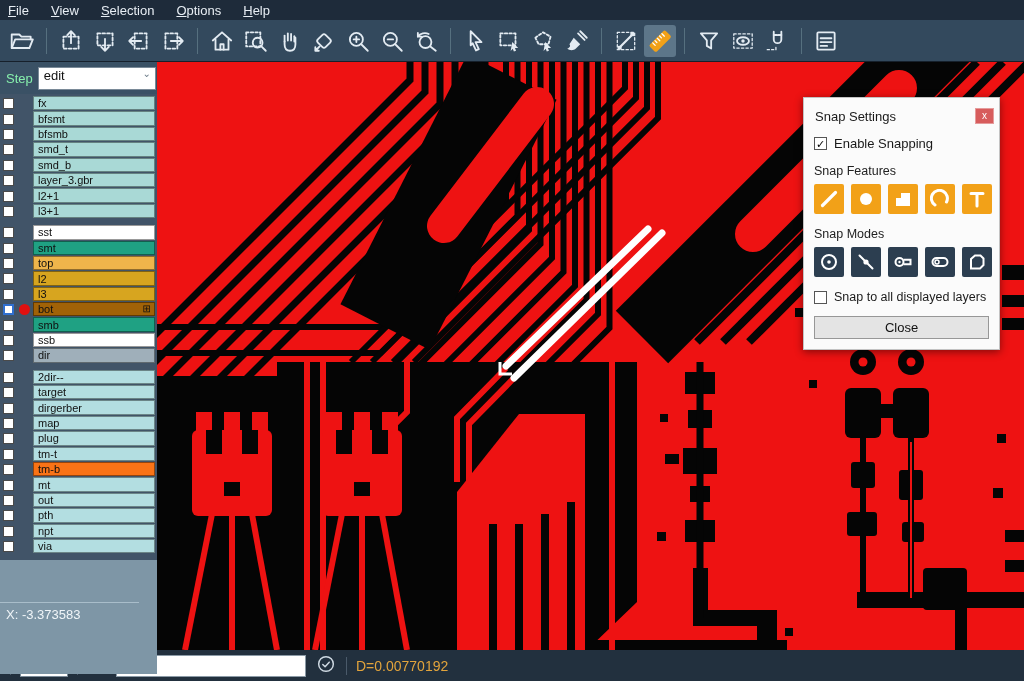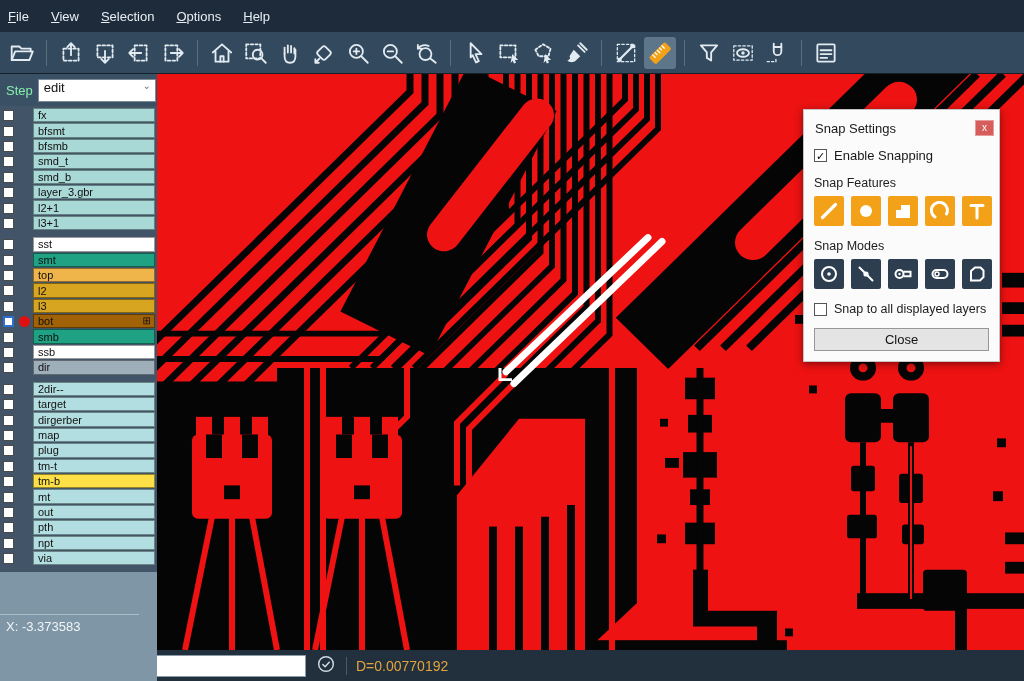--- a/index.html
+++ b/index.html
@@ -1,21 +1,21 @@
 <!DOCTYPE html>
 <html><head>
 <meta charset="utf-8">
 <style>
   * { margin:0; padding:0; box-sizing:border-box; }
   html,body { width:1024px; height:681px; overflow:hidden;
     font-family:"Liberation Sans", sans-serif; background:#22303e; }
   #app { width:1024px; height:681px; display:flex; flex-direction:column; }
 
   
-  #menubar { height:32px; background:#1e2b3a; display:flex; align-items:center;
+  #menubar { height:20px; background:#1e2b3a; display:flex; align-items:center;
     padding-left:8px; gap:22px; flex:none; }
   .menu-item { display:inline-block; color:#e8eef4; font-size:13px; cursor:default; }
   .menu-item::first-letter { text-decoration:underline; }
 
   
   #toolbar { height:42px; background:#33495d; border-bottom:1px solid #16202b;
     display:flex; align-items:center; padding-left:6px; gap:2px; flex:none; }
   .tbtn { width:32px; height:32px; display:flex; align-items:center; justify-content:center;
     border-radius:3px; flex:none; }
   .tbtn.active { background:#5d7689; }
@@ -359,21 +359,21 @@
             <div class="layer-row">
               <span class="layer-cb"></span>
               <span class="layer-name" style="background: rgb(179, 222, 225);">plug</span>
             </div>
             <div class="layer-row">
               <span class="layer-cb"></span>
               <span class="layer-name" style="background: rgb(179, 222, 225);">tm-t</span>
             </div>
             <div class="layer-row">
               <span class="layer-cb"></span>
-              <span class="layer-name" style="background: #fde047;">tm-b</span>
+              <span class="layer-name" style="background: #f97316;">tm-b</span>
             </div>
             <div class="layer-row">
               <span class="layer-cb"></span>
               <span class="layer-name" style="background: rgb(179, 222, 225);">mt</span>
             </div>
             <div class="layer-row">
               <span class="layer-cb"></span>
               <span class="layer-name" style="background: rgb(179, 222, 225);">out</span>
             </div>
             <div class="layer-row">

